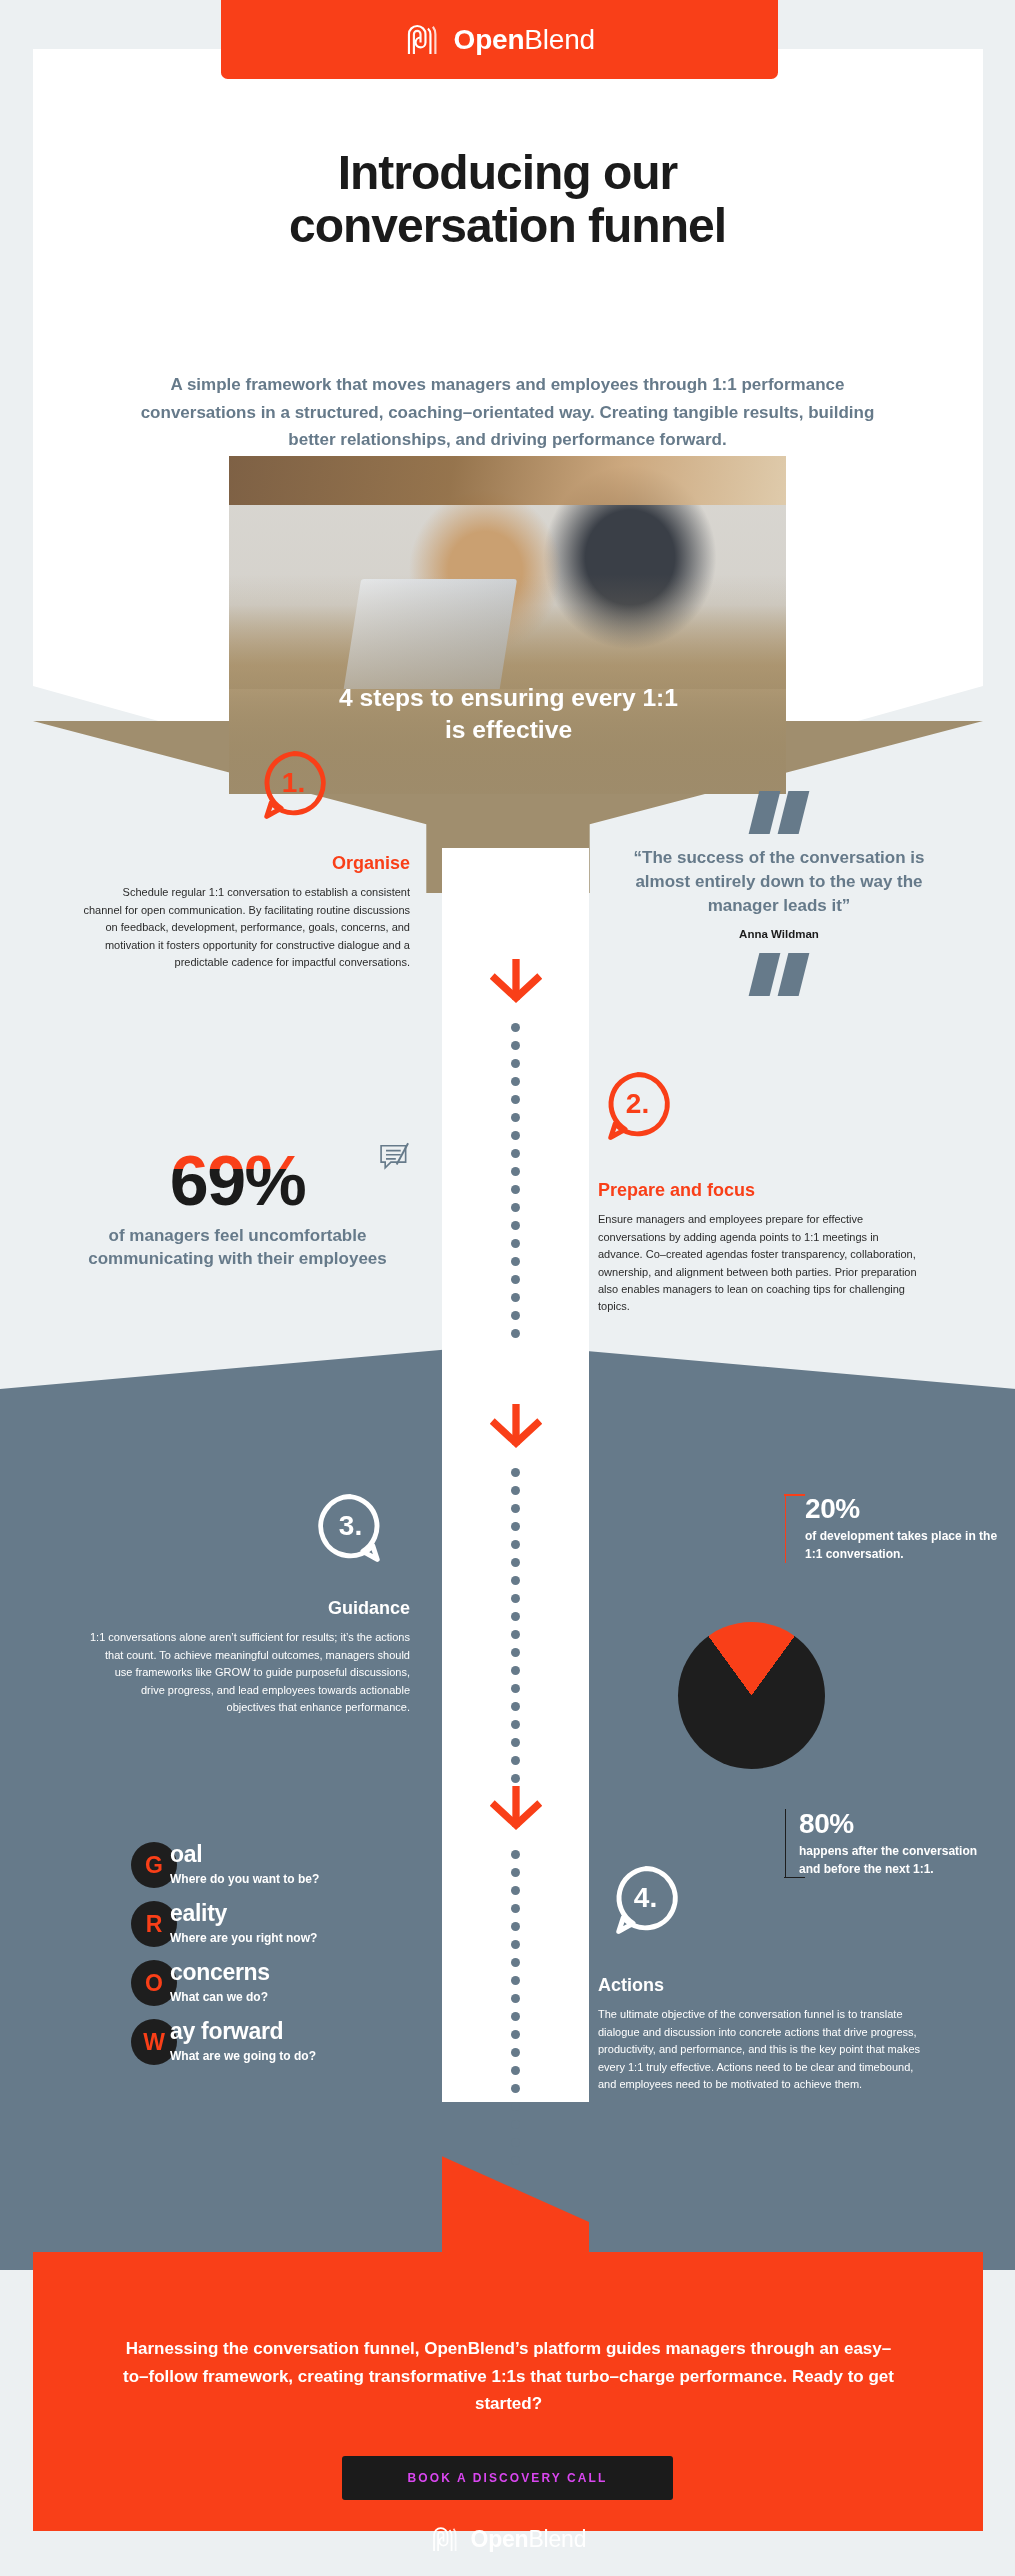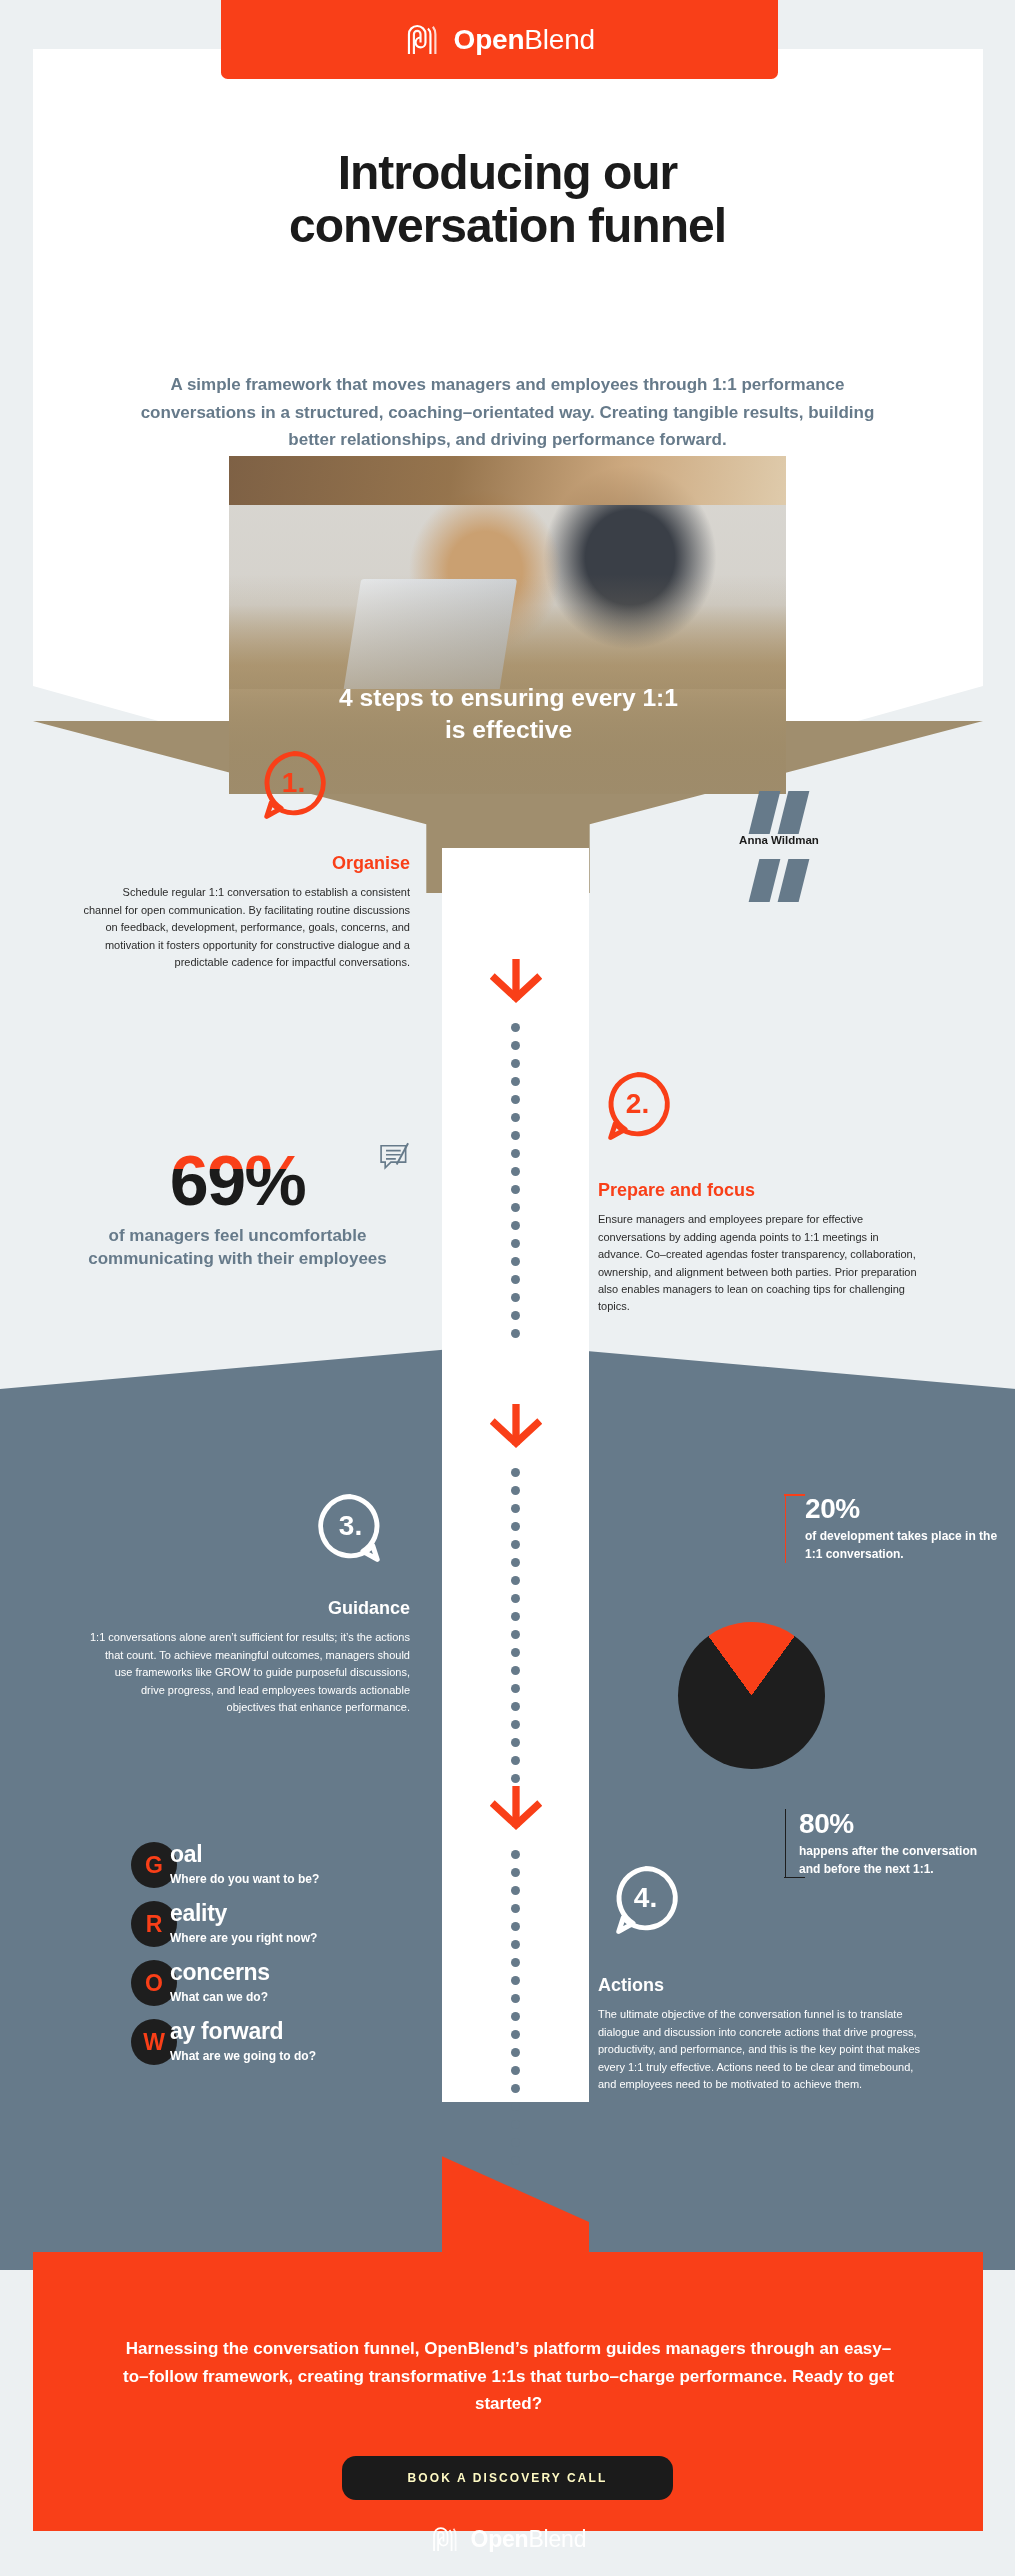--- a/index.html
+++ b/index.html
@@ -201,22 +201,22 @@
   .dotline { position:absolute; left:510px; width:11.5px; display:flex; flex-direction:column; gap:9px; align-items:center; }
   .dotline i { width:9px; height:9px; border-radius:50%; background:#667a8a; display:block; }
 
   
   .foot-text {
     position:absolute; left:115px; top:2335px; width:787px; text-align:center;
     font-size:17px; line-height:1.62; font-weight:700; color:#ffffff;
   }
   .cta-btn {
     position:absolute; left:342px; top:2456px; width:331px; height:44px;
-    background:#1b1b1b; border-radius:14px; border:none; cursor:pointer;
-    color:#fef9c3; font-family:"Liberation Sans",sans-serif;
+    background:#1b1b1b; border-radius:3px; border:none; cursor:pointer;
+    color:#d946ef; font-family:"Liberation Sans",sans-serif;
     font-size:12px; font-weight:700; letter-spacing:2.1px;
   }
   .foot-logo {
     position:absolute; left:0; top:2524px; width:1016px;
     display:flex; align-items:center; justify-content:center; gap:9.8px;
   }
   .foot-logo .logo-mark { width:31px; height:31px; }
   .foot-logo .logo-word { font-size:23px; }
 </style>
 </head>
@@ -277,20 +277,21 @@
   <div id="step1">
     <div class="step-head orange">Organise</div>
     <div class="step-body dark">Schedule regular 1:1 conversation to establish a consistent channel for open communication. By facilitating routine discussions on feedback, development, performance, goals, concerns, and motivation it fosters opportunity for constructive dialogue and a predictable cadence for impactful conversations.</div>
   </div>
 
   <div class="quote-wrap">
     <div class="qmarks">
         <span></span>
         <span></span>
       </div>
+    <div class="quote-text">“The success of the conversation is almost entirely down to the way the manager leads it”</div>
     <div class="quote-author">Anna Wildman</div>
     <div class="qmarks bottom">
         <span></span>
         <span></span>
       </div>
   </div>
 
   <div class="arrow" style="top:959px;">
     <svg viewBox="0 0 64 54" fill="none" stroke="#f93f18" stroke-width="9" stroke-linecap="square">
       <path d="M32 2v44"></path>

